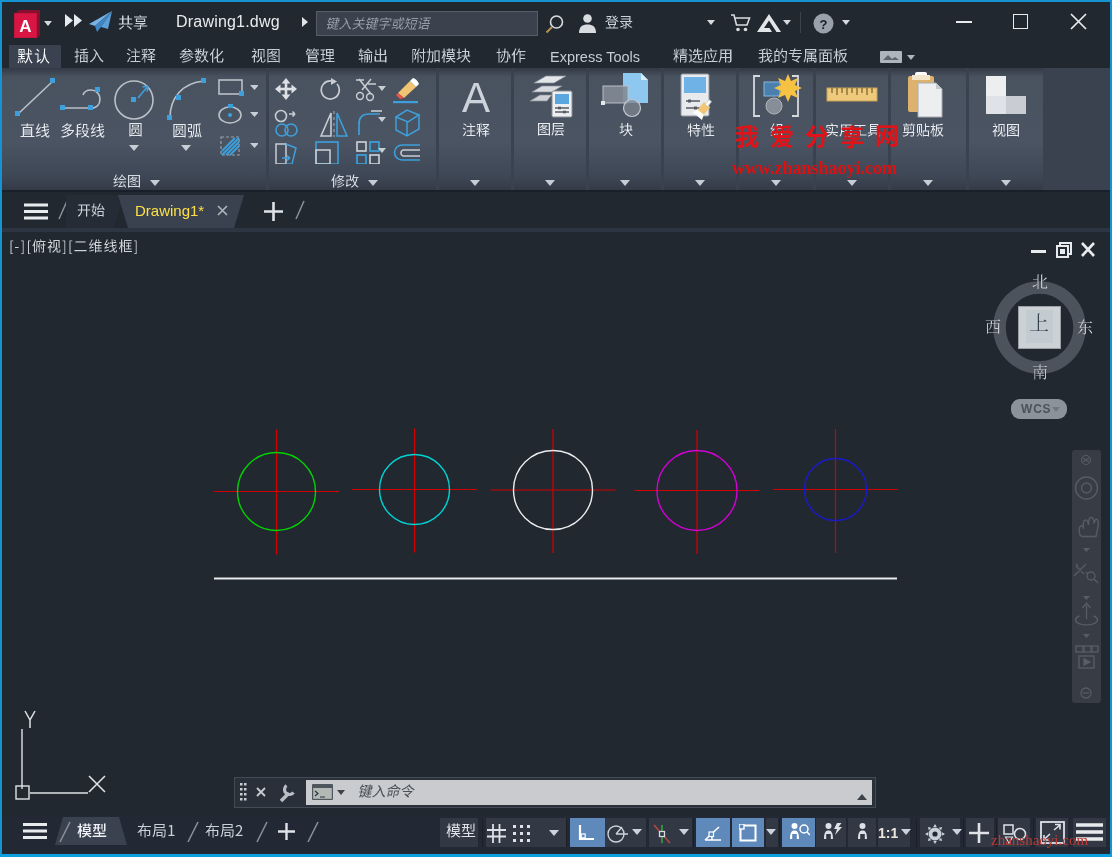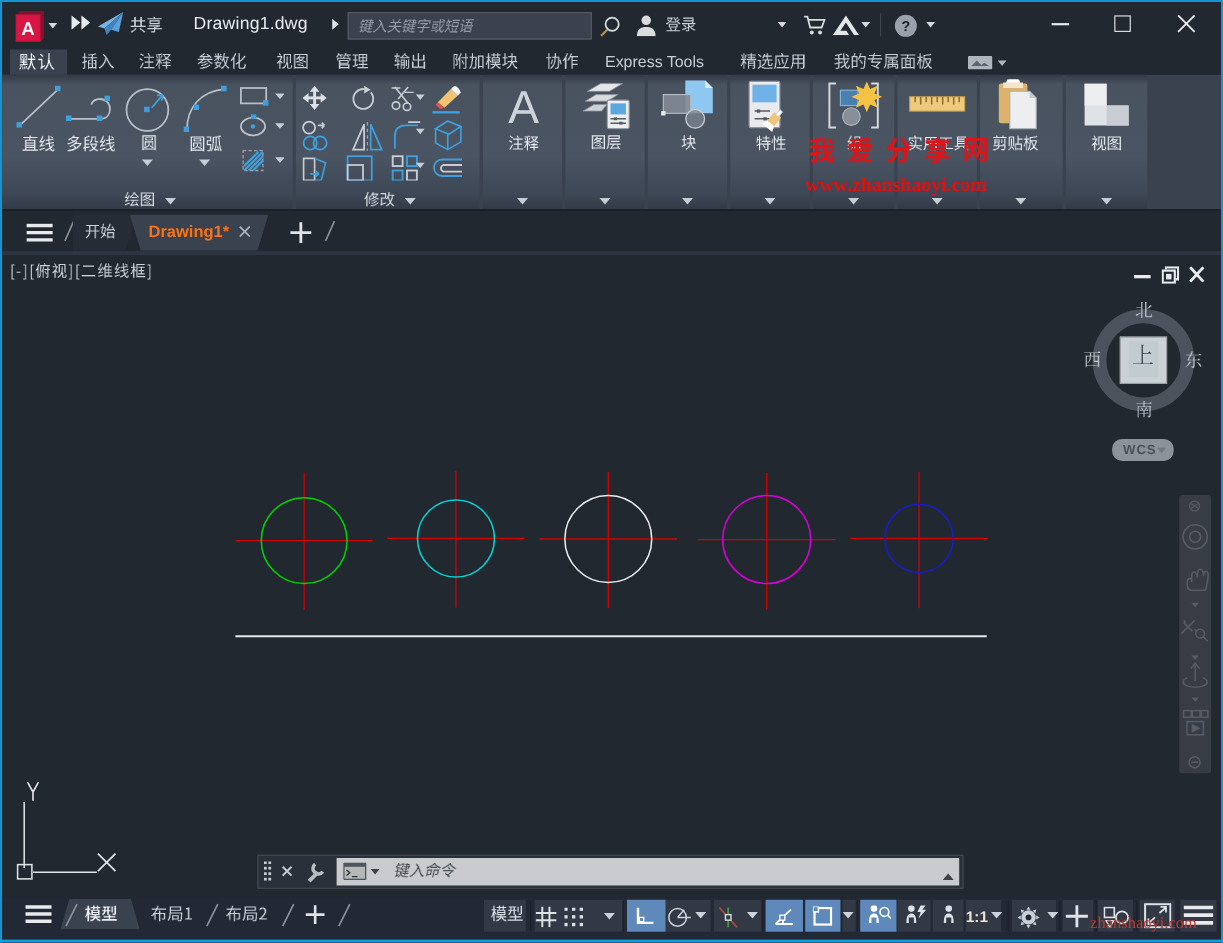--- a/index.html
+++ b/index.html
@@ -528,21 +528,21 @@
 <div class="ab" style="left:66px;top:195px;width:58px;height:33px;background:#262c36;clip-path:polygon(0 0,100% 0,calc(100% - 10px) 100%,0 100%)"></div>
 <div class="ab" style="left:76px;top:202px">
     <svg style="" width="30" height="16" viewBox="0 0 60 32">
       <g fill="#ccd2d9">
         <path d="M35 3h2v2h-2zM47 3h2v2h-2zM46 5h3v1h-3zM5 5h23v2h-23zM35 5h1v2h-1zM46 6h2v2h-2zM34 7h2v2h-2zM51 8h2v1h-2zM45 8h2v1h-2zM44 9h3v1h-3zM31 9h10v2h-10zM52 9h2v2h-2zM44 10h2v1h-2zM39 11h2v1h-2zM53 11h2v1h-2zM34 11h1v2h-1zM43 11h2v2h-2zM53 12h3v1h-3zM39 12h1v2h-1zM42 13h14v1h-14zM20 7h2v8h-2zM10 7h2v8h-2zM42 14h9v1h-9zM54 14h3v1h-3zM33 13h2v3h-2zM55 15h2v1h-2zM4 15h24v2h-24zM33 16h1v1h-1zM38 14h2v4h-2zM32 17h2v2h-2zM38 18h1v1h-1zM10 17h2v3h-2zM43 18h12v2h-12zM33 19h3v1h-3zM37 19h2v1h-2zM9 20h3v1h-3zM34 20h5v1h-5zM35 21h4v1h-4zM9 21h2v2h-2zM36 22h3v1h-3zM35 23h5v1h-5zM8 23h2v1h-2zM39 24h2v1h-2zM7 24h3v1h-3zM35 24h2v1h-2zM53 20h2v6h-2zM43 20h2v6h-2zM40 25h1v1h-1zM34 25h2v1h-2zM6 25h3v1h-3zM5 26h3v1h-3zM33 26h2v1h-2zM43 26h12v2h-12zM4 27h4v1h-4zM31 27h3v1h-3zM20 17h2v12h-2zM32 28h1v1h-1zM4 28h2v1h-2zM53 28h2v1h-2zM43 28h2v1h-2z"></path>
         <path fill-opacity=".45" d="M49 3h1v1h-1zM34 4h1v3h-1zM4 5h1v2h-1zM36 5h1v3h-1zM45 7h1v1h-1zM51 7h2v1h-2zM47 8h1v1h-1zM53 8h1v1h-1zM51 9h1v1h-1zM54 10h1v1h-1zM45 11h1v1h-1zM33 11h1v2h-1zM35 11h1v2h-1zM48 12h5v1h-5zM40 12h1v1h-1zM42 12h1v1h-1zM38 12h1v2h-1zM56 13h1v1h-1zM12 7h1v8h-1zM22 7h1v8h-1zM40 13h2v2h-2zM51 14h3v1h-3zM42 15h2v1h-2zM3 15h1v2h-1zM28 15h1v2h-1zM32 15h1v2h-1zM34 16h1v1h-1zM34 18h1v1h-1zM39 18h1v1h-1zM37 18h1v1h-1zM9 19h1v1h-1zM32 19h1v1h-1zM33 20h1v1h-1zM11 21h1v1h-1zM39 22h1v1h-1zM8 22h1v1h-1zM10 23h1v1h-1zM40 23h1v1h-1zM34 24h1v1h-1zM38 24h1v1h-1zM33 25h1v1h-1zM36 25h1v1h-1zM39 25h1v1h-1zM9 25h1v1h-1zM35 26h1v1h-1zM32 26h1v1h-1zM8 26h1v1h-1zM34 27h1v1h-1zM22 17h1v12h-1zM55 18h1v11h-1zM6 28h1v1h-1zM33 28h1v1h-1zM54 29h1v1h-1zM20 29h2v1h-2zM43 29h2v1h-2z"></path>
       </g>
     </svg>
   </div>
 <div class="ab" style="left:118px;top:195px;width:126px;height:33px;background:#3a4250;clip-path:polygon(0 0,100% 0,calc(100% - 10px) 100%,10px 100%)"></div>
-<div class="ab" style="left:135px;top:202px;font-size:15px;font-weight:bold;color:#f97316">Drawing1*</div>
+<div class="ab" style="left:135px;top:202px;font-size:15px;font-weight:normal;color:#fde047">Drawing1*</div>
 <div class="ab" style="left:217px;top:205px">
     <svg width="11" height="11" viewBox="0 0 11 11">
 <path d="M1 1 L10 10 M10 1 L1 10" stroke="#aeb5bd" stroke-width="1.6"></path>
     </svg>
   </div>
 <div class="ab" style="left:263px;top:201px">
     <svg width="21" height="21" viewBox="0 0 21 21">
 <path d="M10.5 1 V20 M1 10.5 H20" stroke="#dfe3e7" stroke-width="2.6"></path>
     </svg>
   </div>

